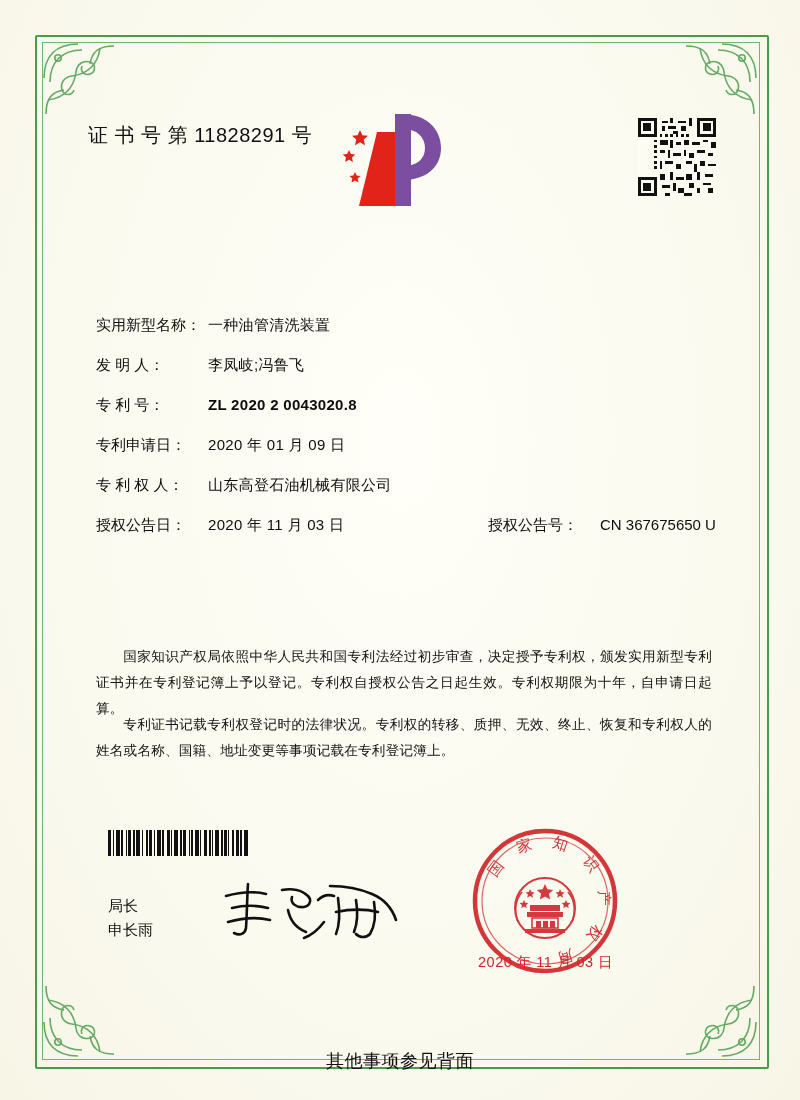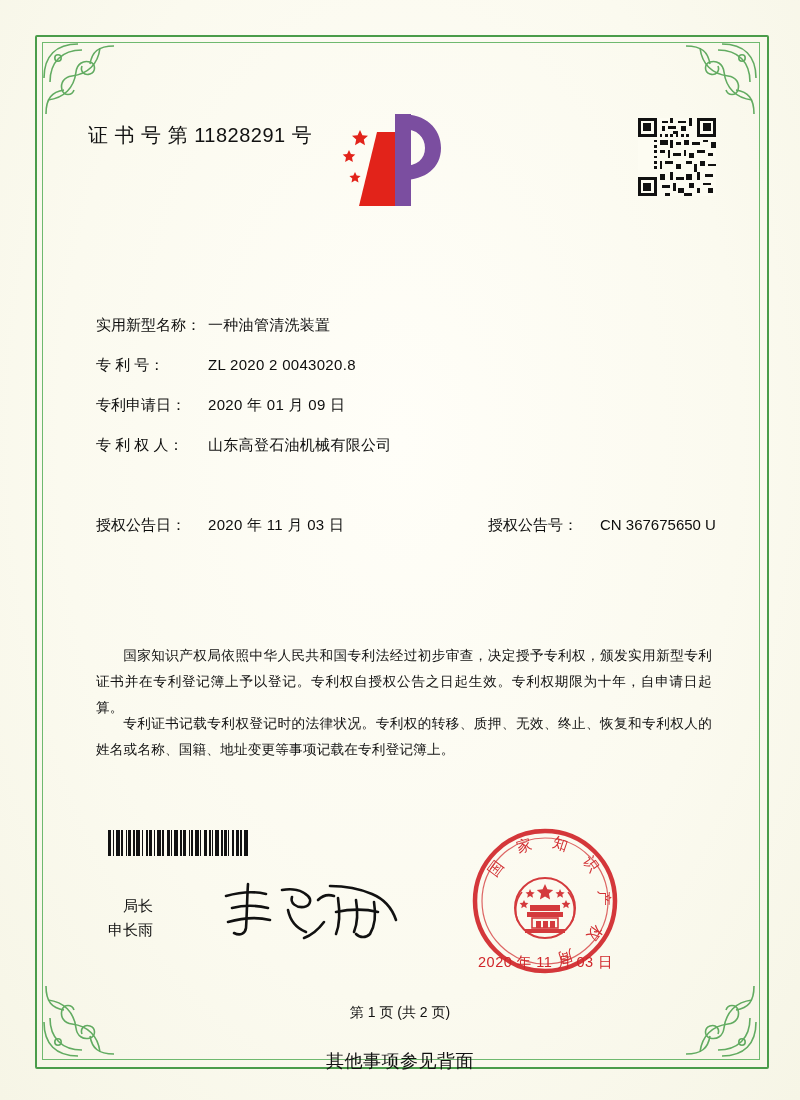--- a/index.html
+++ b/index.html
@@ -95,37 +95,36 @@
     margin-bottom: 21px;
     color: #0d0d0d;
     white-space: nowrap;
   }
   .row .lbl {
     width: 112px;
     flex: 0 0 112px;
     letter-spacing: 0px;
   }
   .row .val { flex: 1 1 auto; letter-spacing: .3px; }
-  .row .val.mono { font-family: "Liberation Sans", sans-serif; }
+  .row .val.mono { font-family: "Liberation Sans", sans-serif; font-weight: bold; }
 
   .row.split .val { flex: 0 0 auto; width: 280px; }
-  .row.split .lbl2 { flex: 0 0 auto; width: 112px; margin-top: 40px; }
+  .row.split .lbl2 { flex: 0 0 auto; width: 112px; }
   .row.split .val2 { flex: 1 1 auto; }
 
   
   .para {
     position: absolute;
     left: 96px;
     width: 616px;
     font-size: 13.6px;
     line-height: 26px;
     text-align: justify;
     color: #111;
     letter-spacing: .2px;
-    font-family: Liberation Mono, monospace;
   }
   .para.p1 { top: 644px; }
   .para.p2 { top: 712px; }
   .para .indent { text-indent: 2em; display: block; }
 
   
   .barcode {
     position: absolute;
     left: 108px; top: 830px;
     width: 196px; height: 26px;
@@ -135,21 +134,20 @@
   }
   .barcode i { display: block; height: 100%; background: #111; }
 
   
   .sig-label {
     position: absolute;
     left: 108px; top: 894px;
     font-size: 15px;
     line-height: 24px;
     color: #111;
-    text-align: right;
   }
   .sig-hand {
     position: absolute;
     left: 218px; top: 878px;
     width: 190px; height: 62px;
   }
 
   
   .seal {
     position: absolute;
@@ -344,20 +342,24 @@
     </svg>
   </div>
 
 
   <div class="fields">
     <div class="row">
       <span class="lbl">实用新型名称：</span>
       <span class="val">一种油管清洗装置</span>
     </div>
     <div class="row">
+      <span class="lbl">发 明 人：</span>
+      <span class="val">李凤岐;冯鲁飞</span>
+    </div>
+    <div class="row">
       <span class="lbl">专 利 号：</span>
       <span class="val mono">ZL 2020 2 0043020.8</span>
     </div>
     <div class="row">
       <span class="lbl">专利申请日：</span>
       <span class="val">2020 年 01 月 09 日</span>
     </div>
     <div class="row">
       <span class="lbl">专 利 权 人：</span>
       <span class="val">山东高登石油机械有限公司</span>
@@ -502,16 +504,15 @@
           <path d="M96 74 l1.3 2.8 3.1 .3 -2.3 2.1 .6 3 -2.7-1.6 -2.7 1.6 .6-3 -2.3-2.1 3.1-.3 z"></path>
         </g>
 
         <path d="M48 96 C44 86 45 74 52 66" fill="none" stroke="#d0262a" stroke-width="1.6"></path>
         <path d="M102 96 C106 86 105 74 98 66" fill="none" stroke="#d0262a" stroke-width="1.6"></path>
       </g>
     </svg>
   </div>
   <div class="seal-date">2020 年 11 月 03 日</div>
 
-  <div class="page-num">第 1 页 (共 2 页)</div>
   <div class="footnote">其他事项参见背面</div>
 
 </div>
 
 </body></html>

